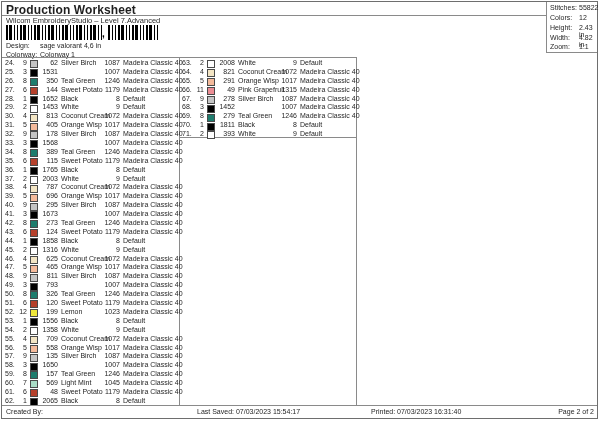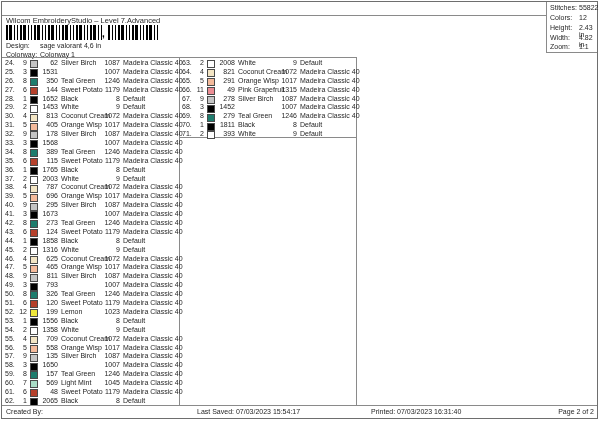--- a/index.html
+++ b/index.html
@@ -31,20 +31,21 @@
   .c-name{left:59px}
   .c-code{left:95px;width:23px;text-align:right}
   .c-chart{left:121px}
   .footer-item{position:absolute;top:406px;font-size:7px}
 </style>
 </head>
 <body>
 
 <div class="page">
 
+  <div class="title">Production Worksheet</div>
   <div class="hline" style="left:0;top:12.5px;width:544px"></div>
   <div class="subtitle">Wilcom EmbroideryStudio – Level 7.Advanced</div>
 
   <div class="barcode">
     <span class="barcode-gap"></span>
     <span class="barcode-comma">,</span>
   </div>
 
   <div class="meta-label" style="top:40px">Design:</div>
   <div class="meta-value" style="top:40px">sage valorant 4,6 in</div>

